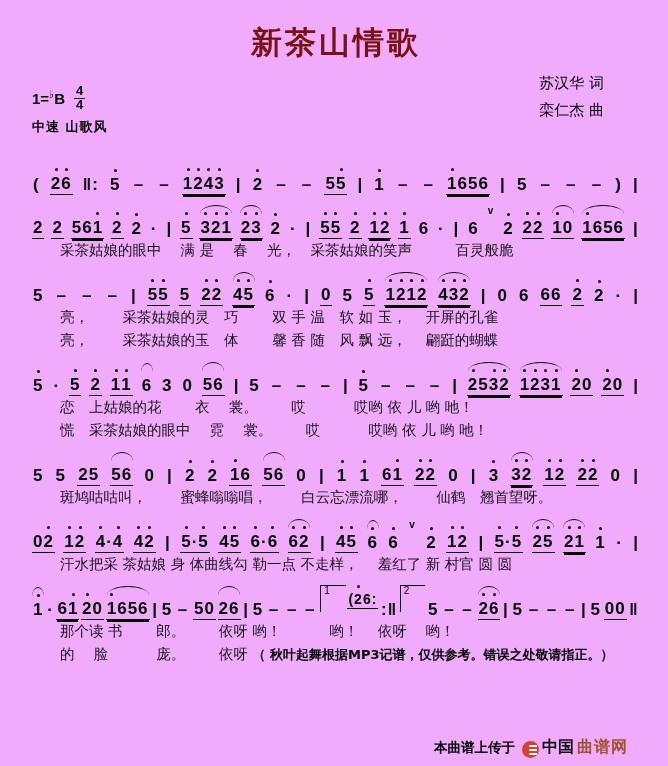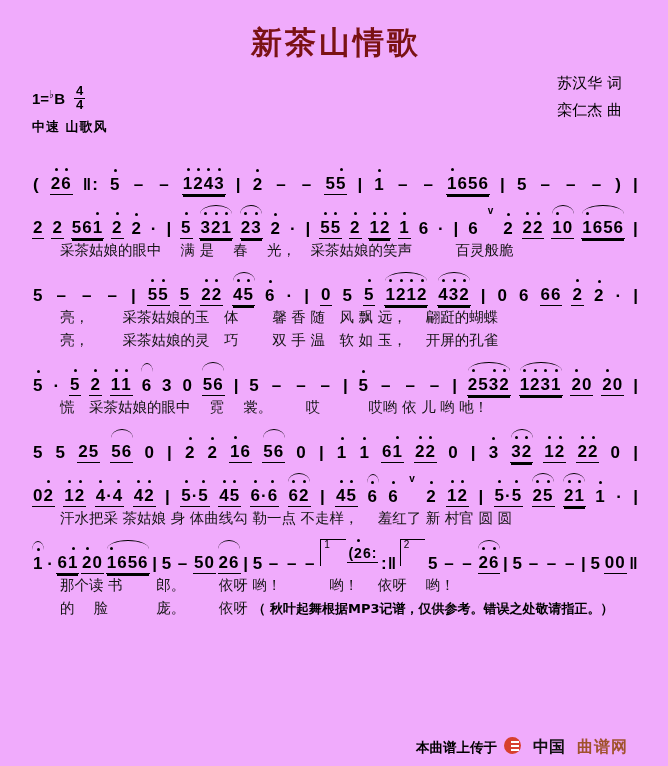--- a/index.html
+++ b/index.html
@@ -1,21 +1,21 @@
 <!DOCTYPE html>
 <html><head>
 <meta charset="utf-8">
 <style>
   html,body{margin:0;padding:0;background:#fff;}
   .page{position:relative;width:668px;height:766px;background:#f0abfc;box-sizing:border-box;
         padding:16px 26px 10px 30px;overflow:hidden;color:#000;}
   .title{text-align:center;font:bold 31px "DejaVu Sans","Liberation Sans",sans-serif;
          color:#7a1214;letter-spacing:3px;margin-top:6px;}
   .subtitle{text-align:center;font:15px "DejaVu Sans",sans-serif;margin-top:9px;letter-spacing:2px;}
-  .credits{position:absolute;right:46px;top:70px;font:15px "DejaVu Serif",serif;line-height:27px;text-align:left;}
+  .credits{position:absolute;right:64px;top:70px;font:15px "DejaVu Serif",serif;line-height:27px;text-align:left;}
   .keyblock{position:absolute;left:32px;top:86px;font:bold 15px "Liberation Sans","DejaVu Sans",sans-serif;}
   .keyline{display:flex;align-items:center;}
   .flat{font-size:11px;vertical-align:super;position:relative;top:-4px;}
   .frac{display:inline-flex;flex-direction:column;align-items:center;font-size:13px;line-height:10px;margin-left:9px;}
   .frac .fbar{width:11px;border-top:1.5px solid #000;margin:1.5px 0;}
   .tempo{font:bold 13px "DejaVu Sans",sans-serif;margin-top:8px;letter-spacing:1px;}
   .score{margin-top:96px;}
   .system{margin-bottom:9px;}
   .mline{display:flex;justify-content:space-between;align-items:flex-end;height:35px;
          font:bold 17px "Liberation Sans","DejaVu Sans",sans-serif;padding:0 2px;}
@@ -29,21 +29,21 @@
         border-top:1.7px solid #000;border-radius:50% 50% 0 0/100% 100% 0 0;}
   .tok.breath{font-size:10px;align-self:flex-start;padding-top:2px;}
   .tok.volta{align-self:flex-start;border-top:1px solid #000;border-left:1px solid #000;
              font:10px "Liberation Sans",sans-serif;padding:0 16px 16px 3px;letter-spacing:0;}
   .tok.sup{transform:translateY(-11px);font-size:14px;}
   .lyric{font:14.5px "DejaVu Serif","Liberation Serif",serif;line-height:23px;white-space:pre-wrap;
          padding-left:30px;color:#141414;}
   .remark{font:bold 13px "DejaVu Sans",sans-serif;color:#000;}
   .footer{position:absolute;right:40px;bottom:8px;display:flex;align-items:center;gap:7px;}
   .upload-text{font:bold 13.5px "DejaVu Sans",sans-serif;}
-  .logo{display:flex;align-items:flex-start;gap:12px;}
+  .logo{display:flex;align-items:flex-end;gap:3px;}
   .logo-icon{width:17px;height:17px;border-radius:50%;background:#d7402e;position:relative;display:inline-block;}
   .logo-icon::after{content:"";position:absolute;left:7px;top:4px;width:8px;height:10px;
         background:repeating-linear-gradient(#fff 0 1.6px,#d7402e 1.6px 4.2px);}
   .logo-cn{font:bold 16px "DejaVu Sans",sans-serif;color:#111;}
   .logo-site{font:bold 16px "DejaVu Sans",sans-serif;color:#a0522d;letter-spacing:1px;}
 </style>
 </head>
 <body>
 
 <div class="page">
@@ -340,22 +340,22 @@
           <span class="tok">
             <span class="n"><i class="d"></i>2</span>
           </span>
           <span class="tok">
             <span class="n">·</span>
           </span>
           <span class="tok">
             <span class="n">|</span>
           </span>
         </div>
+        <div class="lyric"><span>亮，　　 采茶姑娘的灵　巧　　 双 手 温　软 如 玉，　 开屏的孔雀</span></div>
         <div class="lyric"><span>亮，　　 采茶姑娘的玉　体　　 馨 香 随　风 飘 远，　 翩跹的蝴蝶</span></div>
-        <div class="lyric"><span>亮，　　 采茶姑娘的灵　巧　　 双 手 温　软 如 玉，　 开屏的孔雀</span></div>
       </div>
       <div class="system">
         <div class="mline">
           <span class="tok">
             <span class="n"><i class="d"></i>5</span>
           </span>
           <span class="tok">
             <span class="n">·</span>
           </span>
           <span class="tok u1">
@@ -435,20 +435,21 @@
             <span class="n">0</span>
           </span>
           <span class="tok u1">
             <span class="n"><i class="d"></i>2</span>
             <span class="n">0</span>
           </span>
           <span class="tok">
             <span class="n">|</span>
           </span>
         </div>
+        <div class="lyric"><span>恋　上姑娘的花　　 衣　 裳。　　 哎　　　 哎哟 依 儿 哟 吔！</span></div>
         <div class="lyric"><span>慌　采茶姑娘的眼中　 霓　 裳。　　 哎　　　 哎哟 依 儿 哟 吔！</span></div>
       </div>
       <div class="system">
         <div class="mline">
           <span class="tok">
             <span class="n">5</span>
           </span>
           <span class="tok">
             <span class="n">5</span>
           </span>
@@ -524,20 +525,21 @@
             <span class="n"><i class="d"></i>2</span>
             <span class="n"><i class="d"></i>2</span>
           </span>
           <span class="tok">
             <span class="n">0</span>
           </span>
           <span class="tok">
             <span class="n">|</span>
           </span>
         </div>
+        <div class="lyric"><span>斑鸠咕咕叫，　　 蜜蜂嗡嗡唱，　　 白云忘漂流哪，　　 仙鹤　翘首望呀。</span></div>
       </div>
       <div class="system">
         <div class="mline">
           <span class="tok u1">
             <span class="n">0</span>
             <span class="n"><i class="d"></i>2</span>
           </span>
           <span class="tok u1">
             <span class="n"><i class="d"></i>1</span>
             <span class="n"><i class="d"></i>2</span>

